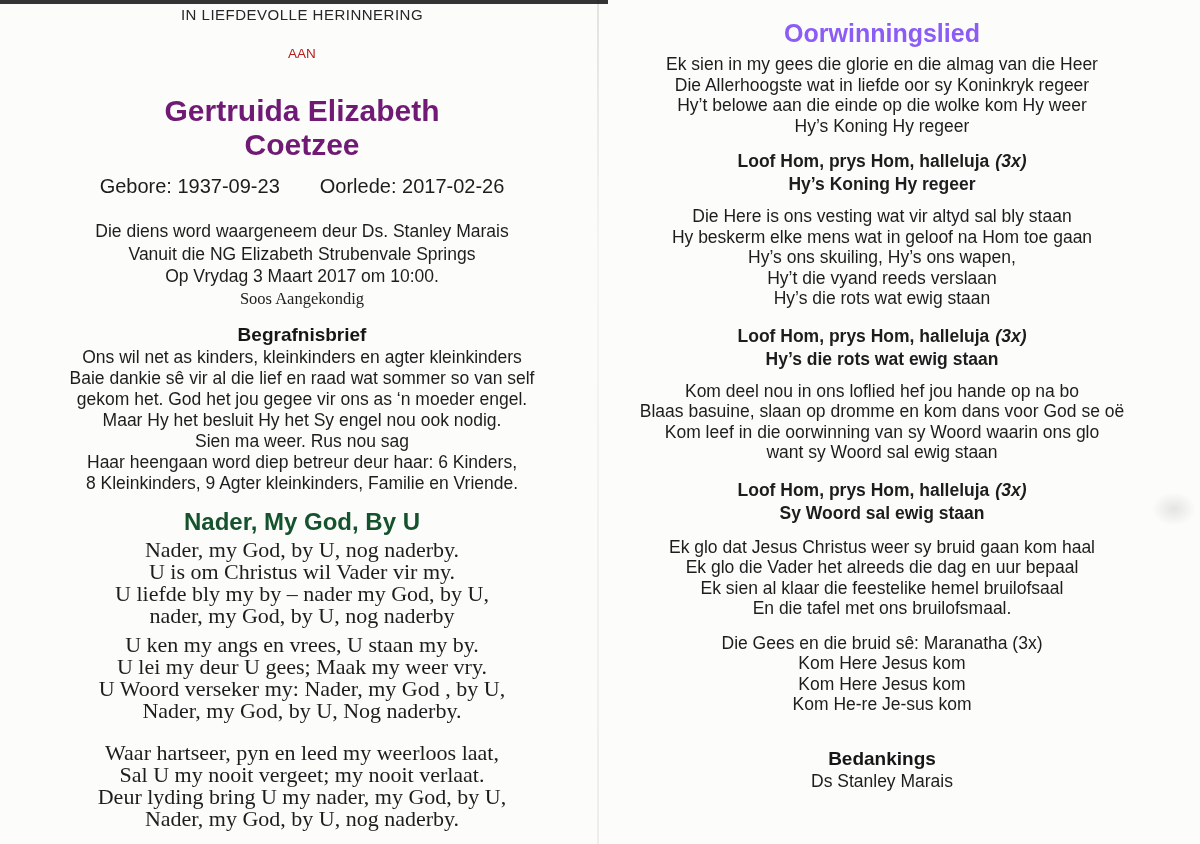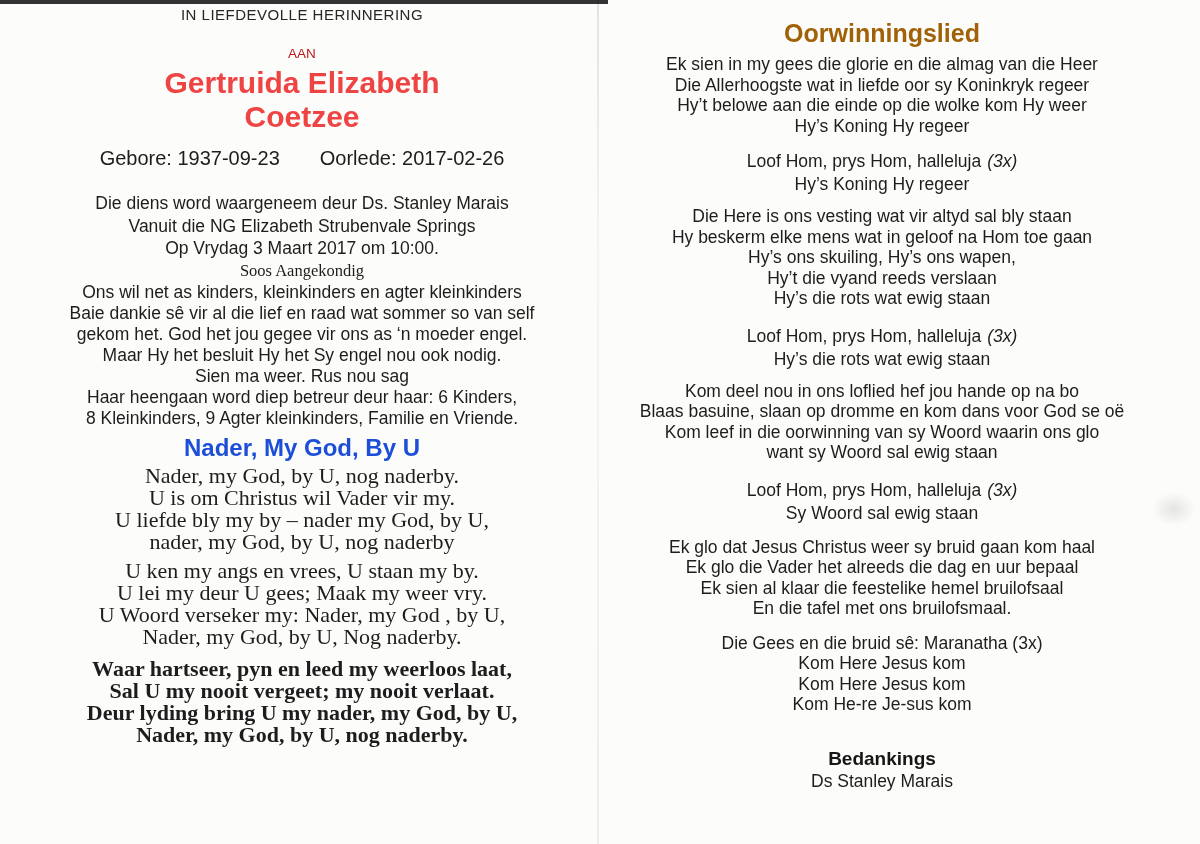--- a/index.html
+++ b/index.html
@@ -17,41 +17,41 @@
   .smudge{position:absolute;right:4px;top:492px;width:44px;height:34px;border-radius:50%;
         background:radial-gradient(ellipse at center, rgba(120,120,120,.18), rgba(120,120,120,0) 70%);}
   
   .col{box-sizing:border-box;text-align:center;}
   .col-left{width:600px;padding:6px 20px 0 24px;}
   .col-right{width:600px;padding:18px 46px 0 10px;}
   p,h1,h2,h3{margin:0;}
   
   .caps{font-size:15px;line-height:18px;letter-spacing:.5px;color:#262626;}
   .aan{font-size:13.5px;line-height:16px;margin-top:22px;color:#b91c1c;}
-  .name{font-size:30px;line-height:34px;font-weight:bold;margin-top:4px;color:#ef4444;}
+  .name{font-size:30px;line-height:34px;font-weight:bold;margin-top:32px;color:#701a75;}
   .name .nl{display:block;}
   .dates{font-size:20px;line-height:24px;margin-top:12px;}
   .dates .born{margin-right:40px;}
   .svc{margin-top:22px;font-size:17.5px;line-height:22.5px;}
   .sec{font-size:19px;line-height:23px;font-weight:bold;margin-top:12px;color:#161616;}
   .sec.mt{margin-top:14px;}
   .secbody{font-size:16.5px;line-height:21px;font-family:Liberation Serif, serif;}
   .para{margin-top:1px;font-size:17.5px;}
   .para p{line-height:21px;}
-  .hymn-title{font-size:24px;line-height:28px;font-weight:bold;margin-top:5px;color:#1d4ed8;}
+  .hymn-title{font-size:24px;line-height:28px;font-weight:bold;margin-top:14px;color:#14532d;}
   .verse{font-family:"Liberation Serif", serif;font-size:22px;margin-top:3px;}
   .verse p{line-height:22px;}
   .verse + .verse{margin-top:7px;}
-  .verse.v3{margin-top:10px;font-weight:bold;}
+  .verse.v3{margin-top:20px;}
   
-  .song-title{font-size:25px;line-height:30px;font-weight:bold;color:#a16207;}
+  .song-title{font-size:25px;line-height:30px;font-weight:bold;color:#8b5cf6;}
   .stanza{font-size:17.5px;margin-top:6px;}
   .stanza p{line-height:20.5px;}
   .chorus{font-size:17.5px;margin-top:14px;}
-  .chorus p{line-height:23px;}
+  .chorus p{line-height:23px;font-weight:bold;}
   .st2{margin-top:10px;} .ch2{margin-top:16px;}
   .st3{margin-top:10px;} .ch3{margin-top:16px;}
   .st4{margin-top:12px;}
   .st5{margin-top:14px;}
   .it{font-style:italic;margin-left:6px;}
   .bed{margin-top:32px;}
   .bedbody{font-size:17.5px;line-height:22px;}
 </style>
 </head>
 <body>
@@ -75,20 +75,21 @@
     </div>
 
     <div class="svc">
       <p>Die diens word waargeneem deur Ds. Stanley Marais</p>
       <p>Vanuit die NG Elizabeth Strubenvale Springs</p>
       <p>Op Vrydag 3 Maart 2017 om 10:00.</p>
     </div>
 
     <p class="secbody">Soos Aangekondig</p>
 
+    <h3 class="sec mt">Begrafnisbrief</h3>
     <div class="para">
       <p>Ons wil net as kinders, kleinkinders en agter kleinkinders</p>
       <p>Baie dankie sê vir al die lief en raad wat sommer so van self</p>
       <p>gekom het. God het jou gegee vir ons as ‘n moeder engel.</p>
       <p>Maar Hy het besluit Hy het Sy engel nou ook nodig.</p>
       <p>Sien ma weer. Rus nou sag</p>
       <p>Haar heengaan word diep betreur deur haar: 6 Kinders,</p>
       <p>8 Kleinkinders, 9 Agter kleinkinders, Familie en Vriende.</p>
     </div>
 

